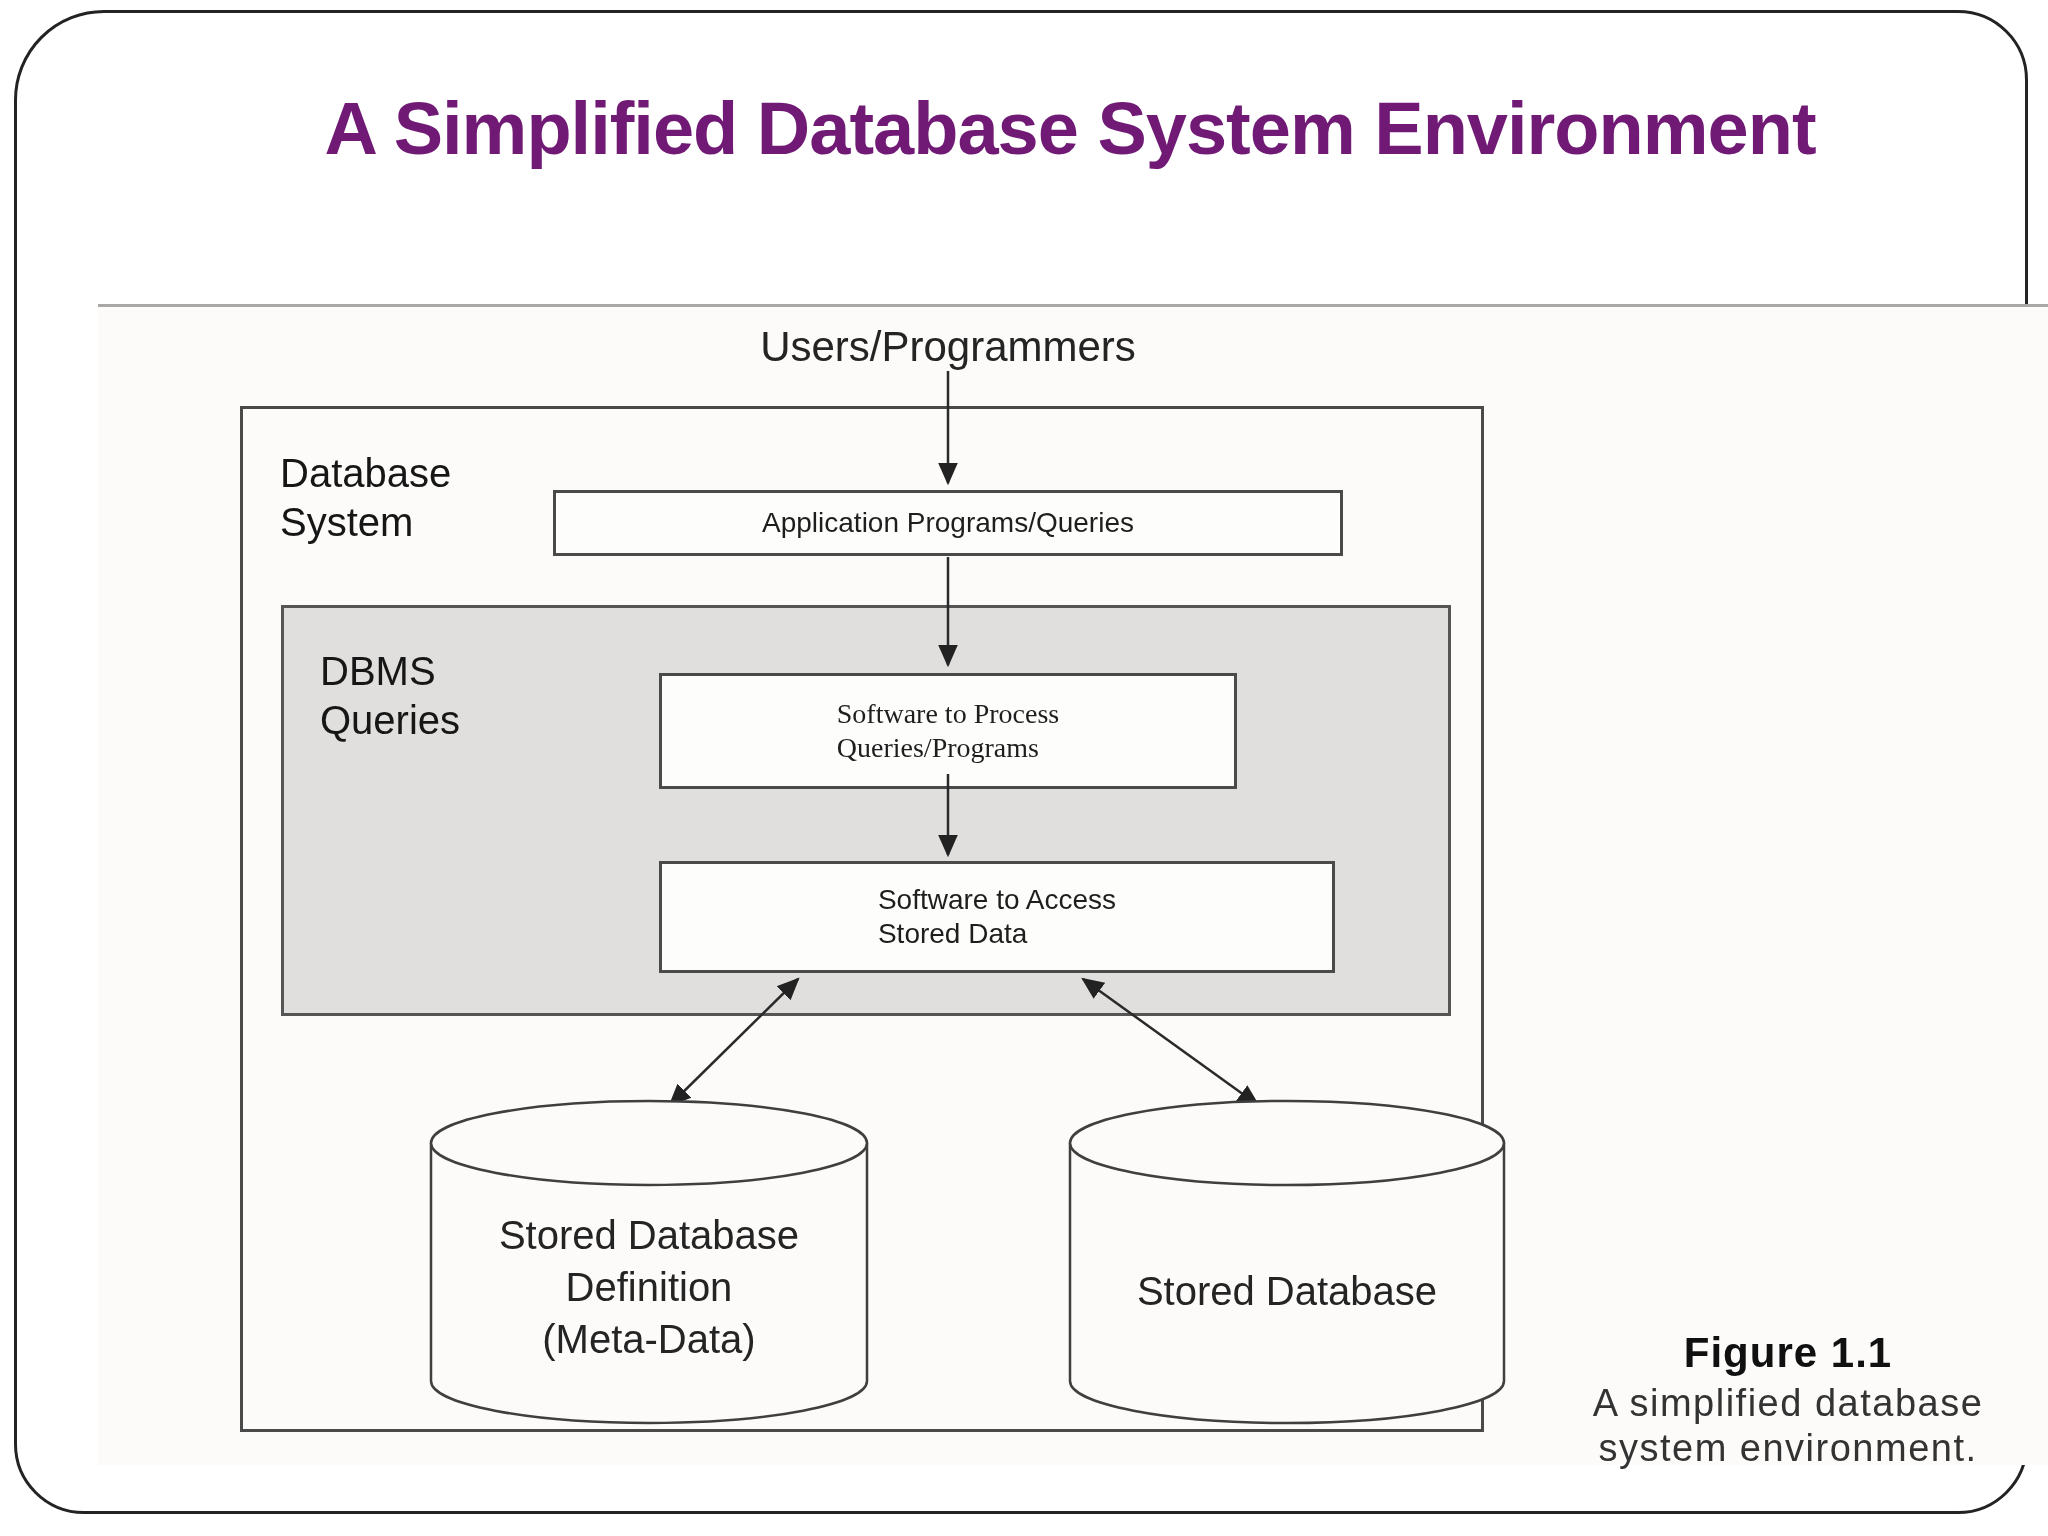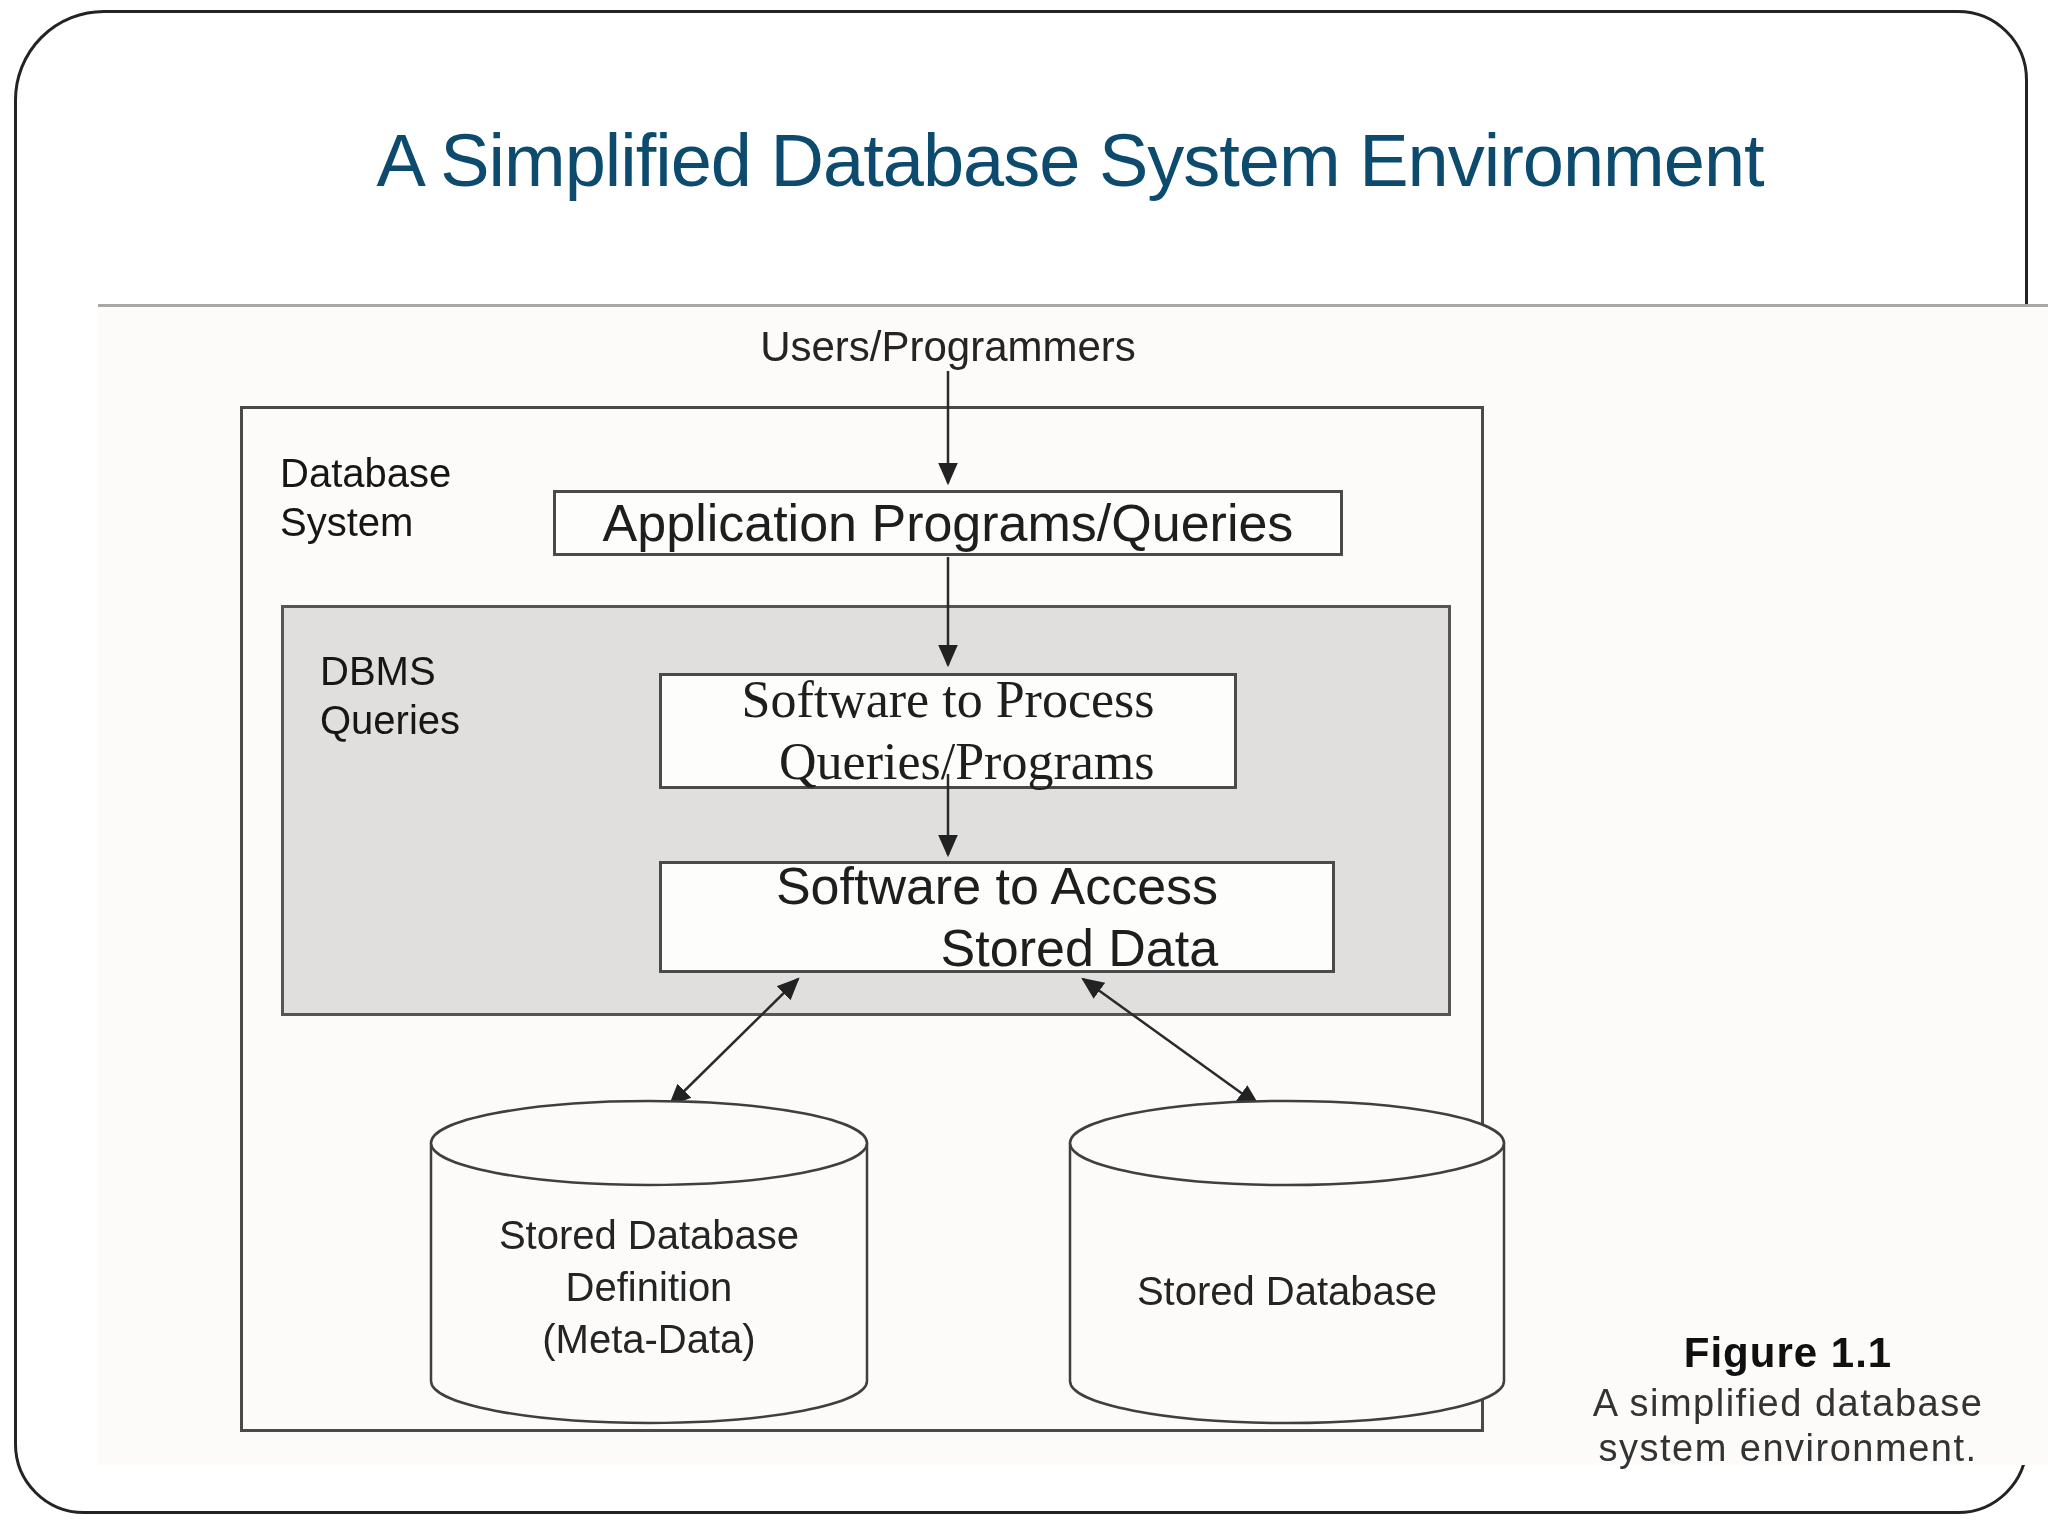--- a/index.html
+++ b/index.html
@@ -3,38 +3,38 @@
 <meta charset="utf-8">
 <style>
   html,body{margin:0;padding:0;background:#ffffff;}
   body{width:2048px;height:1536px;position:relative;overflow:hidden;
        font-family:"Liberation Sans",sans-serif;color:#1e1e1e;}
 
   .slide-border{position:absolute;left:14px;top:10px;width:2014px;height:1504px;
        border:3px solid #232323;border-radius:90px 70px 70px 70px;box-sizing:border-box;}
 
   .title{position:absolute;left:230px;top:86px;width:1680px;text-align:center;
-       font-size:74px;font-weight:400;letter-spacing:-1px;color:#0c4a6e;white-space:nowrap;margin-top:32px;}
+       font-size:74px;font-weight:700;letter-spacing:-1px;color:#701a75;white-space:nowrap;}
 
   
   .figure{position:absolute;left:98px;top:304px;width:1963px;height:1161px;
        background:#fcfbfa;border-top:3px solid #aba7a4;box-sizing:border-box;}
   .figure *{box-sizing:border-box;}
 
   .users-label{position:absolute;left:600px;top:16px;width:500px;text-align:center;
        font-size:42px;color:#242424;}
 
   .outer-box{position:absolute;left:142px;top:99px;width:1244px;height:1026px;
        border:3px solid #4a4a4a;background:transparent;}
   .dbms-box{position:absolute;left:183px;top:298px;width:1170px;height:411px;
        background:#e0dfde;border:3px solid #555555;}
 
   .box{position:absolute;background:#fdfdfc;border:3px solid #4a4a4a;
-       display:flex;align-items:center;justify-content:center;text-align:right;
-       font-size:52px;line-height:1.2;color:#1e1e1e;white-space:pre-line;}
+       display:flex;align-items:center;justify-content:center;text-align:left;
+       font-size:28px;line-height:1.2;color:#1e1e1e;white-space:pre-line;}
   .app-box{left:455px;top:183px;width:790px;height:66px;}
   .process-box{left:561px;top:366px;width:578px;height:116px;font-family:Liberation Serif, serif;}
   .access-box{left:561px;top:554px;width:676px;height:112px;}
 
   .label{position:absolute;font-weight:normal;color:#161616;white-space:pre-line;
        font-size:40px;line-height:1.22;margin-top:30px;}
   .db-system-label{left:182px;top:112px;}
   .dbms-label{left:222px;top:310px;}
 
   .cyl-label{position:absolute;text-align:center;font-size:40px;line-height:1.3;

